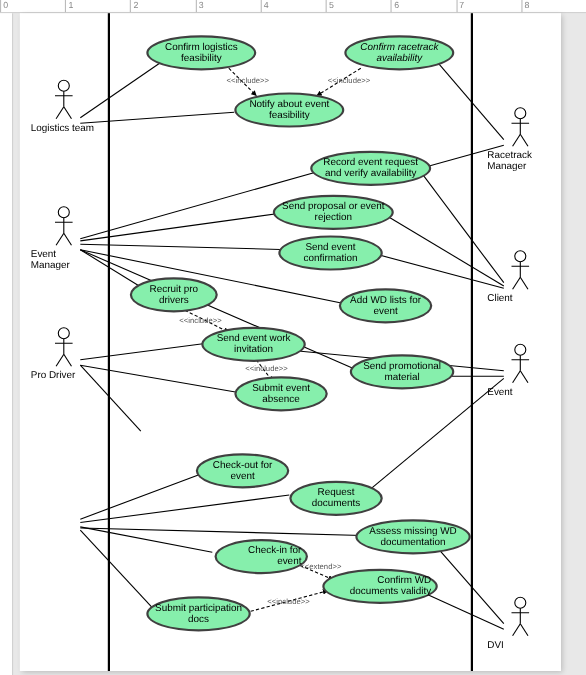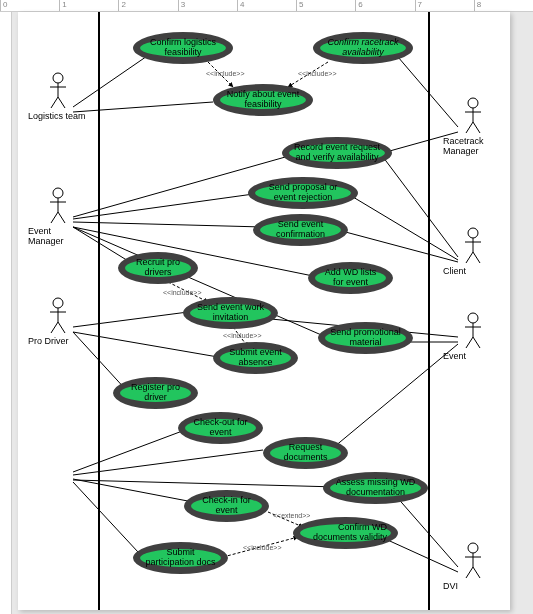--- a/index.html
+++ b/index.html
@@ -54,23 +54,23 @@
   .actor {
     position: absolute;
     width: 60px;
     font-size: 9px;
     line-height: 1.1;
   }
   .actor svg { display: block; margin: 0 auto 2px; }
   .actor .label { display: block; }
   .usecase {
     position: absolute;
-    border: 7px solid #404040;
+    border: 2px solid #404040;
     border-radius: 50%;
-    background: #22c55e;
+    background: #86efac;
     display: flex;
     align-items: center;
     justify-content: center;
     text-align: center;
     font-size: 9px;
     line-height: 1.1;
     padding: 2px 4px;
   }
   .stereo {
     position: absolute;
@@ -256,33 +256,30 @@
     </div>
   <div class="usecase" style="top:285px; left:165px; width:95px; height:32px;">
       <span>Send event work invitation</span>
     </div>
   <div class="usecase" style="top:310px; left:300px; width:95px; height:32px;">
       <span>Send promotional material</span>
     </div>
   <div class="usecase" style="top:330px; left:195px; width:85px; height:32px;">
       <span>Submit event absence</span>
     </div>
-  <div class="usecase" style="top:365px; left:95px; width:85px; height:32px;">
-      <span>Register pro driver</span>
-    </div>
   <div class="usecase" style="top:400px; left:160px; width:85px; height:32px;">
       <span>Check-out for event</span>
     </div>
   <div class="usecase" style="top:425px; left:245px; width:85px; height:32px;">
       <span>Request documents</span>
     </div>
   <div class="usecase" style="top:460px; left:305px; width:105px; height:32px;">
       <span>Assess missing WD documentation</span>
     </div>
-  <div class="usecase" style="top:478px; left:166px; width:85px; height:32px;">
+  <div class="usecase" style="top:478px; left:177px; width:85px; height:32px;text-align:right;">
       <span>Check-in for event</span>
     </div>
   <div class="usecase" style="top:505px; left:275px; width:105px; height:32px;text-align:right;">
       <span>Confirm WD documents validity</span>
     </div>
   <div class="usecase" style="top:530px; left:115px; width:95px; height:32px;">
       <span>Submit participation docs</span>
     </div>
 
   <div class="stereo" style="top:58px; left:188px;">&lt;&lt;include&gt;&gt;</div>

